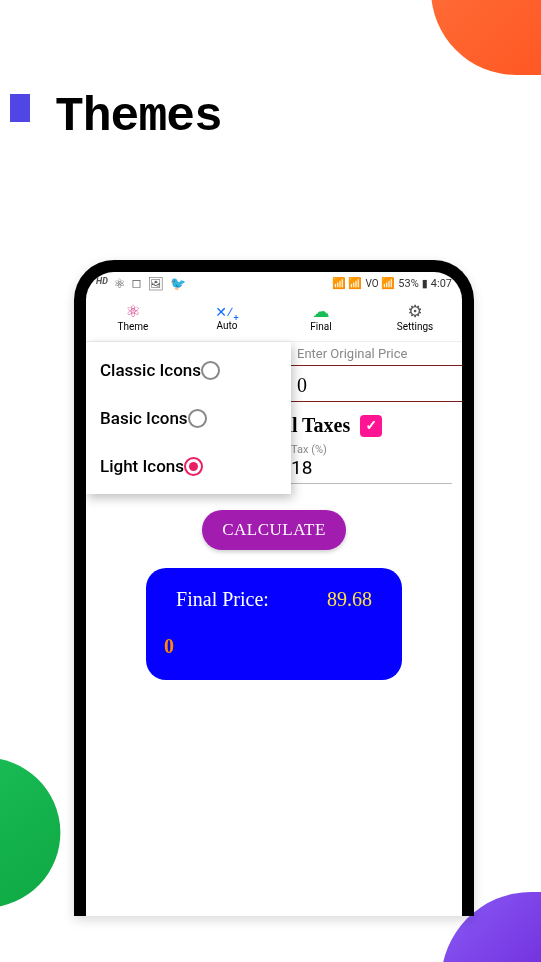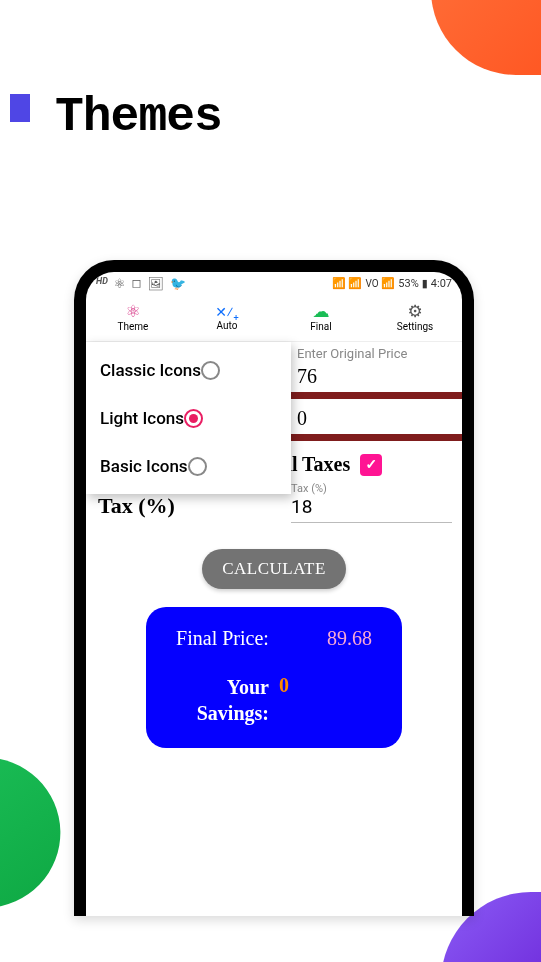--- a/index.html
+++ b/index.html
@@ -168,21 +168,21 @@
     
     .form-area { padding: 0; }
     .form-row {
       display: flex;
       align-items: flex-end;
     }
     .form-label-cell { width: 205px; }
     .form-input-cell {
       flex: 1;
       padding: 4px 6px;
-      border-bottom: 7px solid #7f1d1d;
+      border-bottom: 1px solid #7f1d1d;
     }
     .input-placeholder { font-size: 13px; color: #888; }
     .input-value { font-size: 20px; color: #000; margin-top: 4px; font-family: Georgia, serif; }
     
     .tax-section { padding: 12px 10px 0 10px; }
     .add-taxes-row {
       display: flex;
       justify-content: center;
       align-items: center;
       gap: 10px;
@@ -219,21 +219,21 @@
     .tax-input-cell {
       flex: 1;
       border-bottom: 1px solid #bbb;
       padding-bottom: 4px;
     }
     .tax-input-ph { font-size: 11px; color: #888; }
     .tax-input-val { font-size: 19px; }
     
     .calc-btn {
       margin: 26px auto 0 auto;
-      background: #737373;
+      background: #a21caf;
       color: #fff;
       border: none;
       border-radius: 22px;
       padding: 10px 20px;
       font-size: 17px;
       letter-spacing: 0.5px;
       display: block;
       font-family: Georgia, serif;
       box-shadow: 0 2px 4px rgba(0,0,0,0.2);
     }
@@ -247,21 +247,21 @@
       text-align: center;
       font-family: Georgia, serif;
     }
     .result-row {
       display: flex;
       justify-content: center;
       gap: 10px;
       font-size: 20px;
       font-weight: 400;
     }
-    .result-row .val-orange { color: #f9a8d4; margin-left: 48px; }
+    .result-row .val-orange { color: #fde047; margin-left: 48px; }
     .result-row2 {
       margin-top: 24px;
       display: grid;
       grid-template-columns: 1fr 1fr;
       gap: 10px;
       font-size: 20px;
       font-weight: 600;
       align-items: start;
     }
     .result-row2 .lbl { text-align: right; line-height: 1.3; }
@@ -326,35 +326,34 @@
       <span>Settings</span>
     </div>
   </div>
 
   <div class="dropdown">
     <div class="dropdown-item">
       <span>Classic Icons</span>
       <span class="radio"></span>
     </div>
     <div class="dropdown-item">
+      <span>Basic Icons</span>
+      <span class="radio"></span>
+    </div>
+    <div class="dropdown-item">
       <span>Light Icons</span>
       <span class="radio selected"></span>
-    </div>
-    <div class="dropdown-item">
-      <span>Basic Icons</span>
-      <span class="radio"></span>
     </div>
   </div>
 
   <div class="form-area">
     <div class="form-row">
       <div class="form-label-cell"></div>
       <div class="form-input-cell">
         <div class="input-placeholder">Enter Original Price</div>
-        <div class="input-value">76</div>
       </div>
     </div>
     <div class="form-row">
       <div class="form-label-cell"></div>
       <div class="form-input-cell">
         <div class="input-value">0</div>
       </div>
     </div>
 
     <div class="tax-section">
@@ -374,20 +373,19 @@
     </div>
 
     <button class="calc-btn">CALCULATE</button>
 
     <div class="result-card">
       <div class="result-row">
         <span>Final Price:</span>
         <span class="val-orange">89.68</span>
       </div>
       <div class="result-row2">
-        <span class="lbl">Your Savings:</span>
         <span class="val-orange">0</span>
       </div>
     </div>
 
   </div>
 
 </div>
 
 </body></html>

